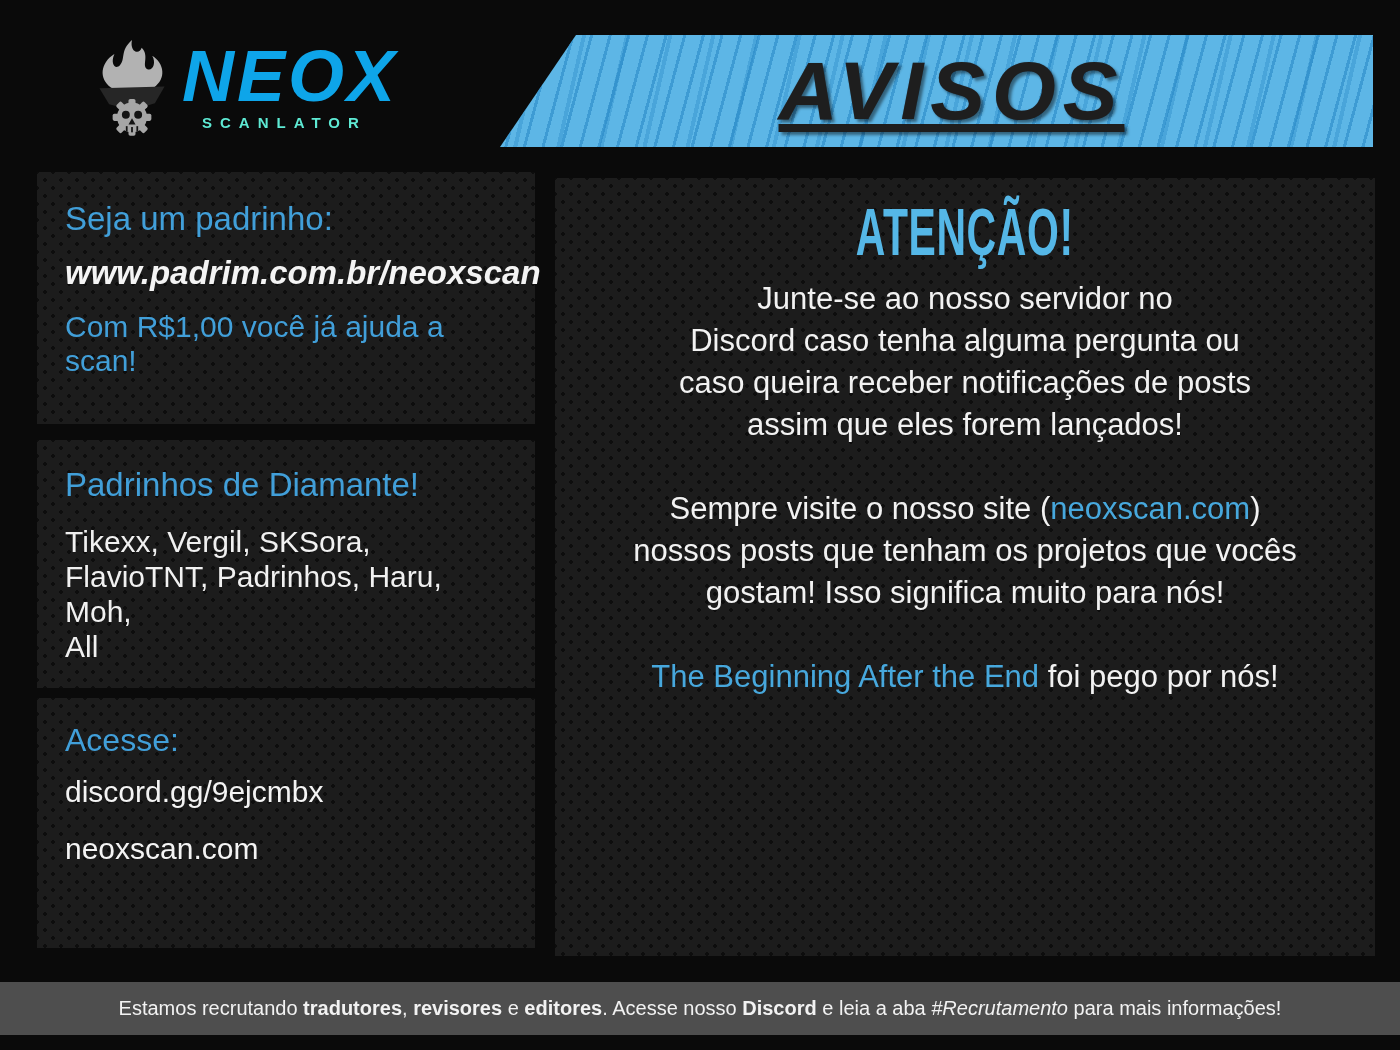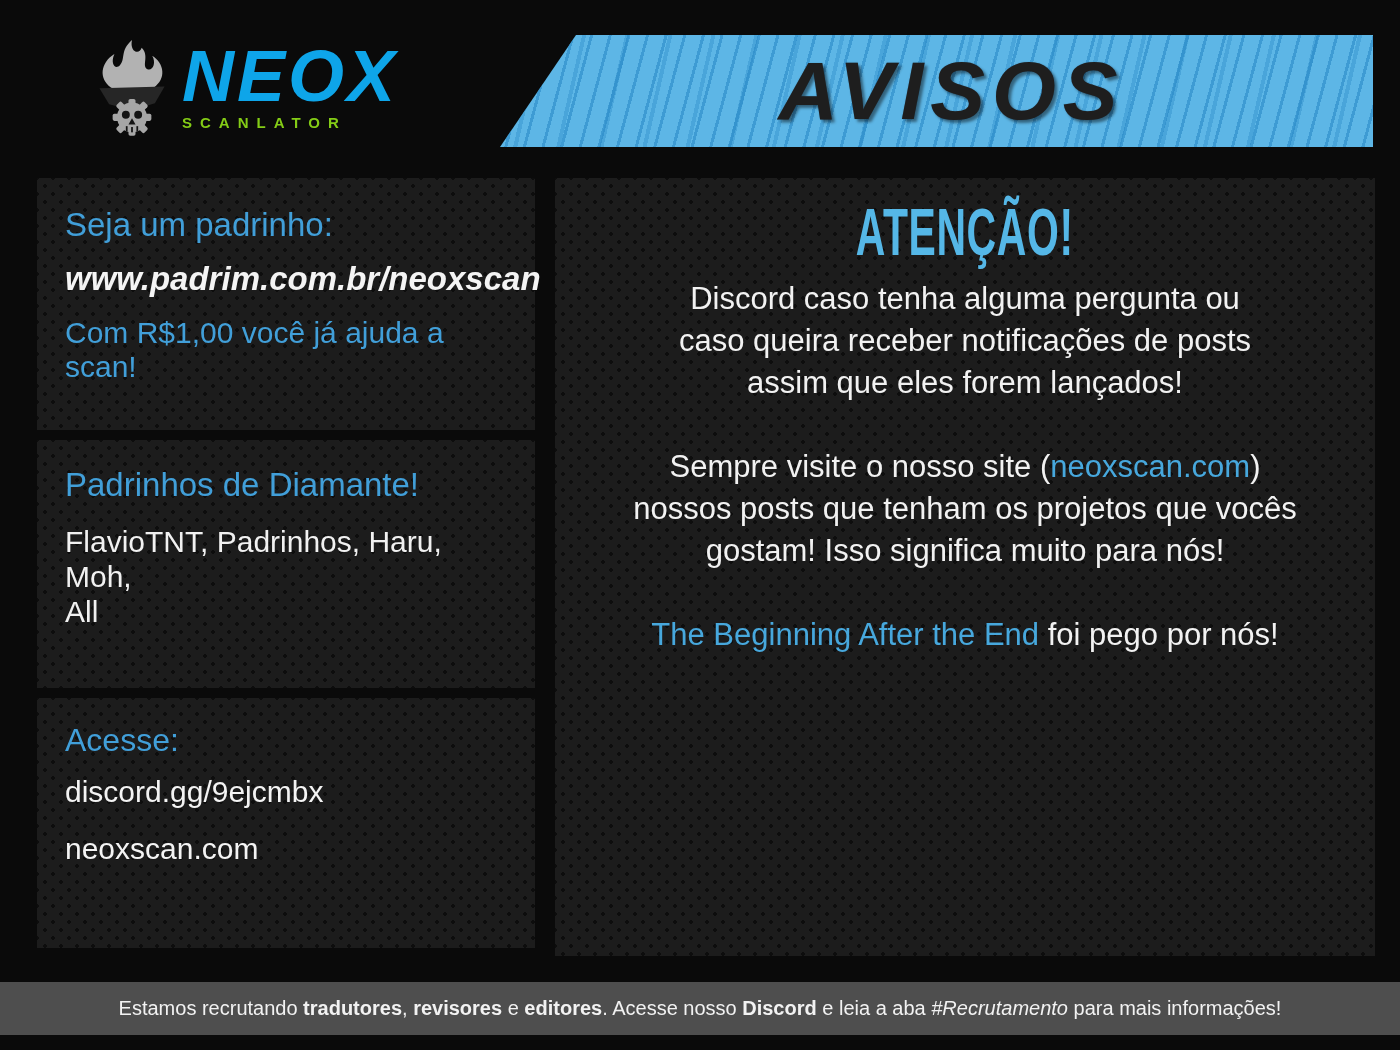--- a/index.html
+++ b/index.html
@@ -25,42 +25,43 @@
 
   
   .logo-wrap { position:absolute; left:88px; top:36px; display:flex; align-items:flex-start; }
   .logo-icon { width:88px; height:102px; }
   .logo-text { margin-left:6px; margin-top:8px; }
   .logo-name {
     font-size:72px; font-weight:bold; font-style:italic;
     color:#0ea5e9; letter-spacing:3px; line-height:64px;
   }
   .logo-sub {
-    font-size:15px; font-weight:bold; color:#84cc16;
-    letter-spacing:8px; margin-top:6px; margin-left:0;
+    font-size:15px; font-weight:bold; color:#5eead4;
+    letter-spacing:8px; margin-top:6px; margin-left:20px;
   }
 
   
   .banner {
     position:absolute; left:500px; top:35px; width:873px; height:112px;
     background-color:#5db6e6;
     background-image:
       repeating-linear-gradient(105deg, rgba(36,133,196,0) 0 15px, rgba(36,133,196,.55) 15px 18px),
       repeating-linear-gradient(103deg, rgba(36,133,196,0) 0 38px, rgba(36,133,196,.35) 38px 42px);
     clip-path:polygon(76px 0, 100% 0, 100% 100%, 0 100%);
     display:flex; align-items:center; justify-content:center;
   }
   .banner-title {
     font-size:82px; font-weight:bold; font-style:italic;
     letter-spacing:7px; color:#1e1e1e; padding-left:30px;
     text-shadow:3px 3px 3px rgba(0,0,0,.45), 0 0 1px #3c6e8f;
+    text-decoration:underline;
   }
 
   
-  .box-padrim { left:37px; top:178px;  width:498px; height:252px; padding:28px 28px; }
+  .box-padrim { left:37px; top:172px;  width:498px; height:252px; padding:28px 28px; }
   .box-diamond{ left:37px; top:440px;  width:498px; height:248px; padding:26px 28px; }
   .box-links  { left:37px; top:698px;  width:498px; height:250px; padding:24px 28px; }
 
   .blue-heading { color:#419fd9; font-size:33px; font-weight:400; }
   .box-padrim .blue-heading { margin-bottom:16px; }
   .padrim-url { font-size:33px; font-style:italic; color:#f4f4f4; margin-bottom:18px;font-weight:bold; }
   .padrim-note { font-size:30px; color:#419fd9; }
 
   .box-diamond .blue-heading { margin-bottom:20px; }
   .diamond-names { font-size:30px; color:#f1f1f1; line-height:35px; }
@@ -132,37 +133,39 @@
 
 <div class="dotbox box-padrim">
   <div class="blue-heading">Seja um padrinho:</div>
   <div class="padrim-url">www.padrim.com.br/neoxscan</div>
   <div class="padrim-note">Com R$1,00 você já ajuda a scan!</div>
 </div>
 
 <div class="dotbox box-diamond">
   <div class="blue-heading">Padrinhos de Diamante!</div>
   <div class="diamond-names">
+    <div>Tikexx, Vergil, SKSora,</div>
     <div>FlavioTNT, Padrinhos, Haru, Moh,</div>
     <div>All</div>
   </div>
 </div>
 
 <div class="dotbox box-links">
   <div class="blue-heading">Acesse:</div>
   <div class="link-line">discord.gg/9ejcmbx</div>
   <div class="link-line">neoxscan.com</div>
 </div>
 
 <div class="dotbox box-notice">
   <div class="notice-heading-row">
     <span class="notice-heading">ATENÇÃO!</span>
   </div>
 
   <div class="notice-par p1">
+    <div>Junte-se ao nosso servidor no</div>
     <div>Discord caso tenha alguma pergunta ou</div>
     <div>caso queira receber notificações de posts</div>
     <div>assim que eles forem lançados!</div>
   </div>
 
   <div class="notice-par p2">
     <div><span>Sempre visite o nosso site (</span><span class="blue-inline">neoxscan.com</span><span>)</span></div>
     <div>nossos posts que tenham os projetos que vocês</div>
     <div>gostam! Isso significa muito para nós!</div>
   </div>

